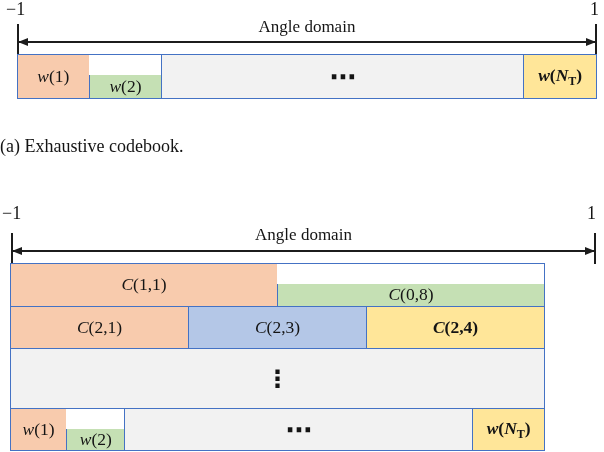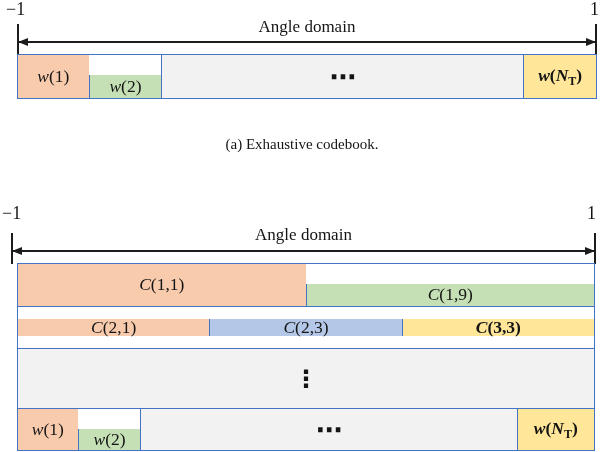--- a/index.html
+++ b/index.html
@@ -41,21 +41,21 @@
   .fill-blue   { background:#B4C7E7; }
   .fill-yellow { background:#FFE699;font-weight:bold; }
   .fill-gray   { background:#F2F2F2; }
 
   .lbl { font-size:17.5px; line-height:1; white-space:nowrap; }
   .lbl .it  { font-style:italic; }
   .lbl .sub { font-size:12px; vertical-align:-4px; }
   .dots-h { font-family:"DejaVu Sans", sans-serif; font-weight:700; font-size:26px; line-height:1; }
   .dots-v { font-family:"DejaVu Sans", sans-serif; font-weight:700; font-size:24px; line-height:1; }
 
-  .caption { position:absolute; width:100%; text-align:center; font-size:15px; }
+  .caption { position:absolute; width:100%; text-align:left; font-size:18px; }
 </style>
 </head>
 <body>
 
 <div class="canvas">
 
   <span class="tick-label" style="left:6px; top:0px;">−1</span>
   <span class="tick-label" style="left:590px; top:0px;">1</span>
   <div class="axis-title" style="left:17px; top:17px; width:580px;">Angle domain</div>
 
@@ -85,40 +85,40 @@
   <span class="tick-label" style="left:2px; top:204px;">−1</span>
   <span class="tick-label" style="left:587px; top:204px;">1</span>
   <div class="axis-title" style="left:11px; top:225px; width:585px;">Angle domain</div>
 
   <div class="axis-tick" style="left:11px; top:233px; height:31px;"></div>
   <div class="axis-tick" style="left:594px; top:233px; height:31px;"></div>
   <div class="axis-line" style="left:12px; top:250px; width:583px;"></div>
   <div class="arrow-head left" style="left:12px;  top:246.5px;"></div>
   <div class="arrow-head right" style="left:585px; top:246.5px;"></div>
 
-  <div class="bar col" style="left:17px; top:263px; width:578px; height:188px;">
+  <div class="bar col" style="left:10px; top:263px; width:535px; height:188px;">
 
     <div class="row" style="flex:42;">
       <div class="cell fill-orange" style="flex:1;">
         <span class="lbl"><span class="it">C</span><span>(1,1)</span></span>
       </div>
       <div class="cell fill-green" style="flex:1;">
-        <span class="lbl"><span class="it">C</span><span>(1,9)</span></span>
+        <span class="lbl"><span class="it">C</span><span>(0,8)</span></span>
       </div>
     </div>
 
-    <div class="row" style="flex:41;align-items:center;">
+    <div class="row" style="flex:41;">
       <div class="cell fill-orange" style="flex:1;">
         <span class="lbl"><span class="it">C</span><span>(2,1)</span></span>
       </div>
       <div class="cell fill-blue" style="flex:1;">
         <span class="lbl"><span class="it">C</span><span>(2,3)</span></span>
       </div>
       <div class="cell fill-yellow" style="flex:1;">
-        <span class="lbl"><span class="it">C</span><span>(3,3)</span></span>
+        <span class="lbl"><span class="it">C</span><span>(2,4)</span></span>
       </div>
     </div>
 
     <div class="row" style="flex:59;">
       <div class="cell fill-gray" style="flex:1;">
         <span class="lbl dots-v"><span>⋮</span></span>
       </div>
     </div>
 
     <div class="row" style="flex:41;">

